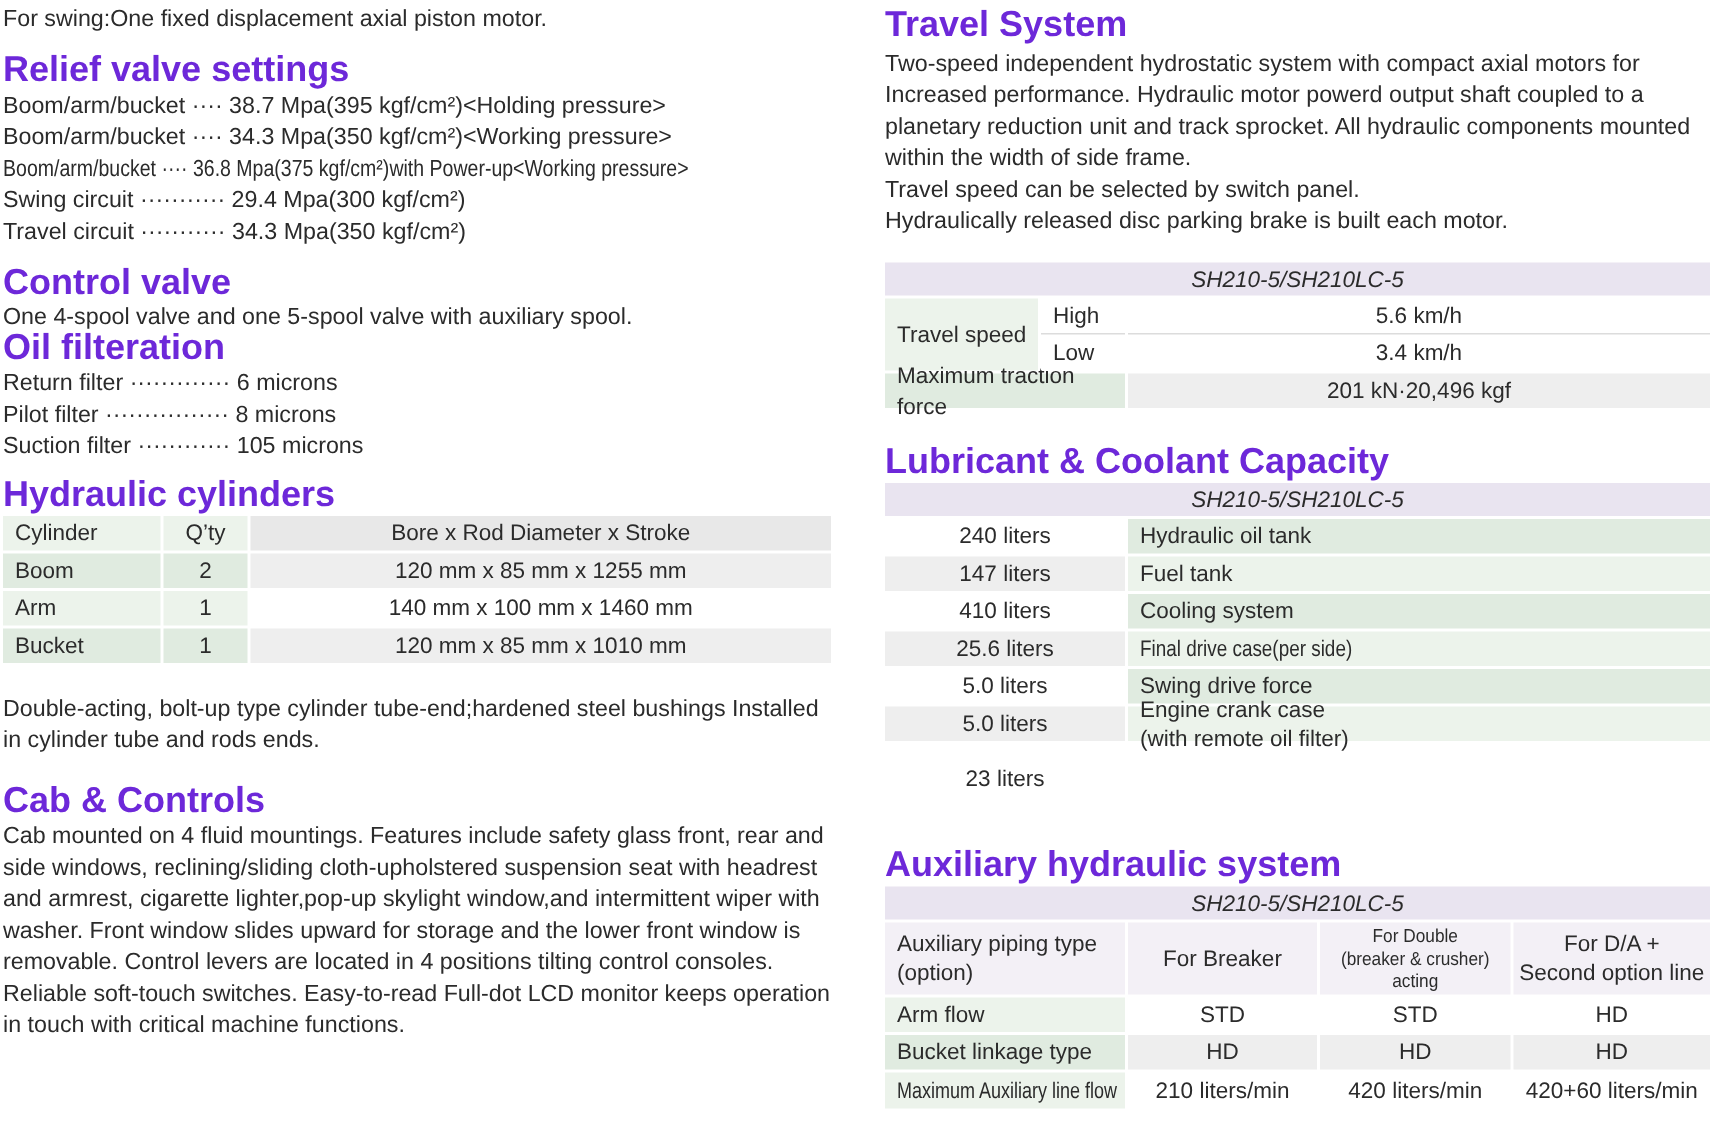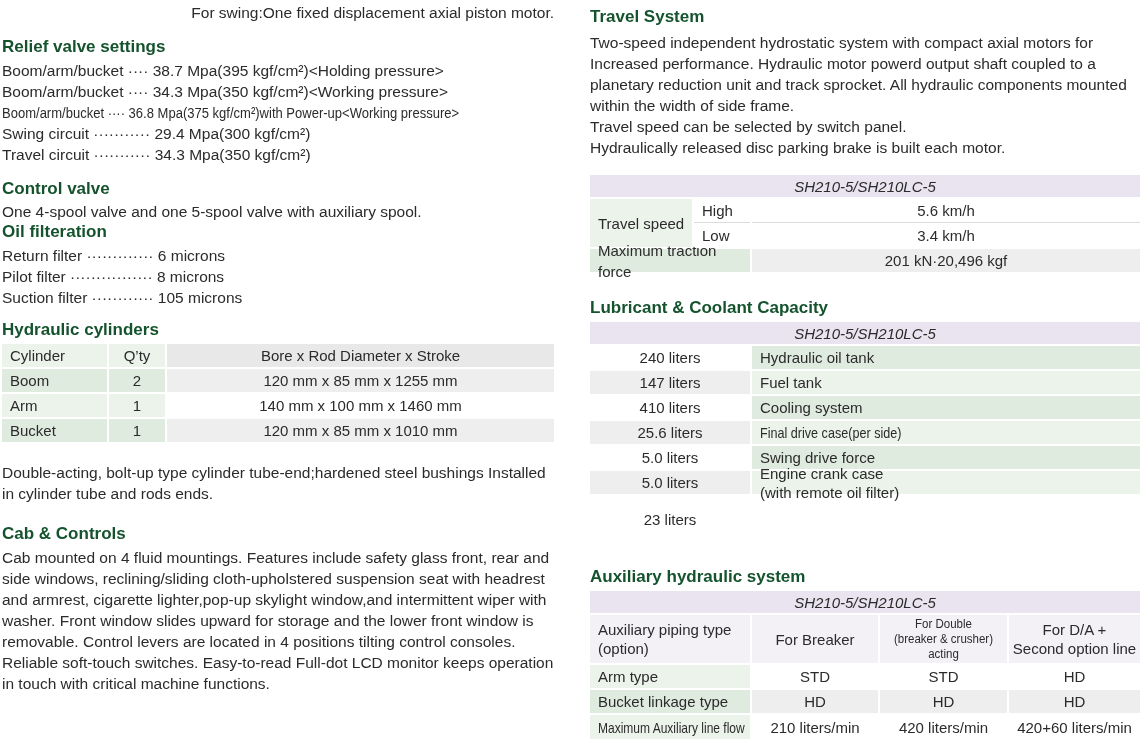--- a/index.html
+++ b/index.html
@@ -5,25 +5,25 @@
   html,body{margin:0;padding:0;background:#fff;}
   body{
     position:relative;width:1140px;height:747px;overflow:hidden;
     font-family:"Liberation Sans","DejaVu Sans",sans-serif;
     color:#2b2b2b;font-size:15.5px;line-height:21px;
     -webkit-font-smoothing:antialiased;
   }
   .col{position:absolute;top:0;}
   .col-left{left:2px;width:552px;}
   .col-right{left:590px;width:550px;}
-  h2{font-size:17px;line-height:20px;font-weight:bold;color:#14532d;margin:0;}
+  h2{font-size:24px;line-height:20px;font-weight:bold;color:#6d28d9;margin:0;}
   p{margin:0;}
   .pre{white-space:pre-line;}
   
-  .intro{margin-top:2px;text-align:right;}
+  .intro{margin-top:2px;}
   .h-relief{margin-top:14px;}
   .speclines{margin-top:3px;}
   .speclines div{height:21px;white-space:nowrap;}
   .h-control{margin-top:14px;}
   .control-body{margin-top:2px;}
   .h-oil{}
   .h-cyl{margin-top:12px;}
   .cyl-note{margin-top:20px;}
   .h-cab{margin-top:20px;}
   .cab-body{margin-top:3px;}
@@ -165,21 +165,21 @@
     <div class="row-purple l pre lh19">Auxiliary piping type
 (option)</div>
     <div class="row-purple c">For Breaker</div>
     <div class="row-purple c">
         <span class="pre small-head">For Double
 (breaker &amp; crusher) acting</span>
       </div>
     <div class="row-purple c pre lh19">For D/A +
 Second option line</div>
 
-    <div class="g1 l">Arm type</div>
+    <div class="g1 l">Arm flow</div>
     <div class="wh c">STD</div>
     <div class="wh c">STD</div>
     <div class="wh c">HD</div>
 
     <div class="g2 l">Bucket linkage type</div>
     <div class="gy c">HD</div>
     <div class="gy c">HD</div>
     <div class="gy c">HD</div>
 
     <div class="g1 l">

